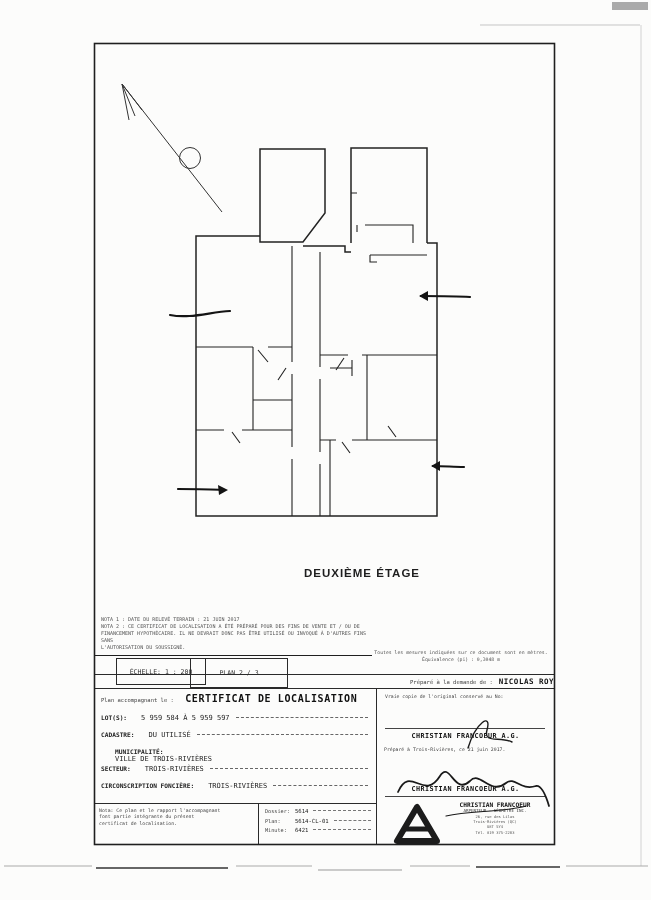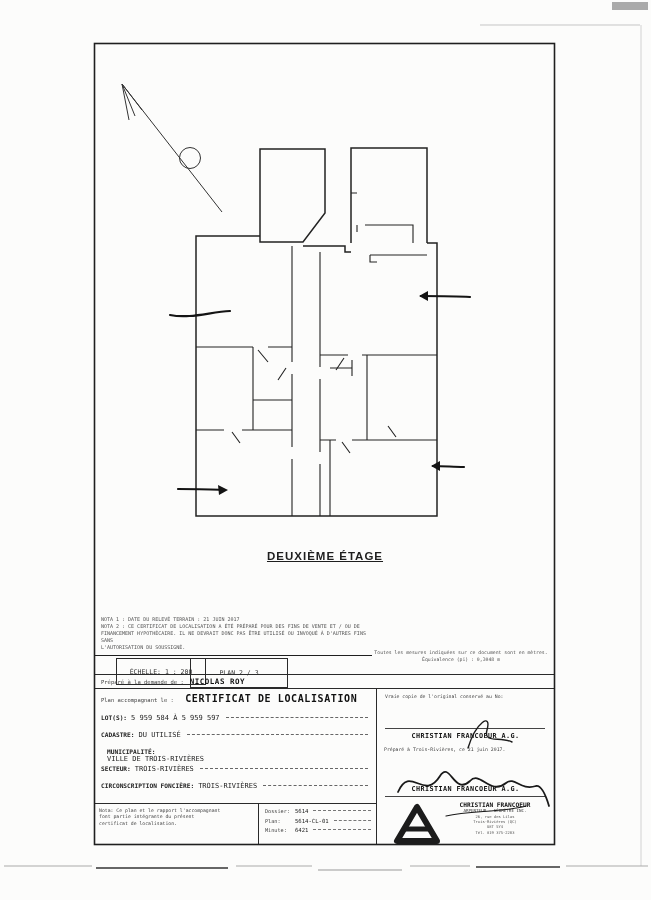--- a/index.html
+++ b/index.html
@@ -2,37 +2,37 @@
 <html><head>
 <meta charset="utf-8">
 <style>
   html,body{margin:0;padding:0;background:#e8e8e8;}
   #sheet{position:relative;width:651px;height:900px;background:#fcfcfb;overflow:hidden;
          font-family:"DejaVu Sans Mono", monospace;color:#2a2a2a;}
   #plan-svg{position:absolute;left:0;top:0;z-index:3;pointer-events:none;}
   .abs{position:absolute;}
   .mono{font-family:"DejaVu Sans Mono", monospace;}
   
-  #floor-title{left:230px;top:550px;width:190px;text-align:center;font-family:"Liberation Sans",sans-serif;
-               font-weight:bold;font-size:11.5px;letter-spacing:1px;color:#1e1e1e;z-index:2;text-decoration:underline;}
+  #floor-title{left:230px;top:567px;width:190px;text-align:right;font-family:"Liberation Sans",sans-serif;
+               font-weight:bold;font-size:11.5px;letter-spacing:1px;color:#1e1e1e;z-index:2;}
   
   #notes{left:101px;top:616px;width:270px;font-size:5px;line-height:7px;color:#555;z-index:2;}
   #measures-note{left:366px;top:650px;width:190px;text-align:center;font-size:4.8px;line-height:6.5px;color:#555;z-index:2;}
   
-  .tbx{position:absolute;z-index:2;box-sizing:border-box;}
+  .tbx{position:absolute;z-index:2;box-sizing:border-box;justify-content:flex-end;}
   .hline{position:absolute;z-index:2;border-top:1px solid #2a2a2a;height:0;}
   #tb-scale,#tb-plan{border:1px solid #2a2a2a;font-size:6.5px;display:flex;align-items:center;justify-content:center;color:#333;}
   #tb-prepared{font-size:5.5px;color:#444;display:flex;align-items:center;padding-left:7px;}
   #tb-prepared b{font-size:7.5px;color:#111;margin-left:6px;letter-spacing:.5px;}
   #tb-left{border-right:1px solid #2a2a2a;}
   #tb-accomp{position:absolute;left:7px;top:5px;font-size:5.5px;color:#444;}
   #tb-accomp b{font-size:10px;color:#111;margin-left:8px;letter-spacing:.6px;}
   .fieldrow{position:absolute;left:7px;right:8px;display:flex;align-items:baseline;}
   .fieldrow .lb{font-size:6.2px;font-weight:bold;color:#222;white-space:nowrap;}
-  .fieldrow .vl{font-size:7px;color:#222;margin-left:4px;white-space:nowrap;}
+  .fieldrow .vl{font-size:7px;color:#222;margin-left:14px;white-space:nowrap;}
   .fieldrow .tail{flex:1;border-bottom:1px dashed #666;height:1px;margin-left:6px;transform:translateY(-2px);}
   #tb-nota{border-top:1px solid #2a2a2a;font-size:4.8px;line-height:6.4px;color:#444;padding:4px 5px;box-sizing:border-box;}
   #tb-file{border-top:1px solid #2a2a2a;border-left:1px solid #2a2a2a;padding:4px 6px;box-sizing:border-box;}
   .filerow{display:flex;align-items:baseline;margin-bottom:3.5px;}
   .filerow .lb{font-size:5.2px;color:#444;width:30px;}
   .filerow .vl{font-size:5.6px;color:#222;}
   .filerow .tail{flex:1;border-bottom:1px dashed #777;height:1px;margin-left:5px;transform:translateY(-2px);}
   #tb-right{font-size:5px;color:#444;}
   #truecopy{position:absolute;left:8px;top:6px;font-size:4.8px;}
   #sigline1{position:absolute;left:8px;top:40px;width:160px;border-bottom:1px solid #444;}

